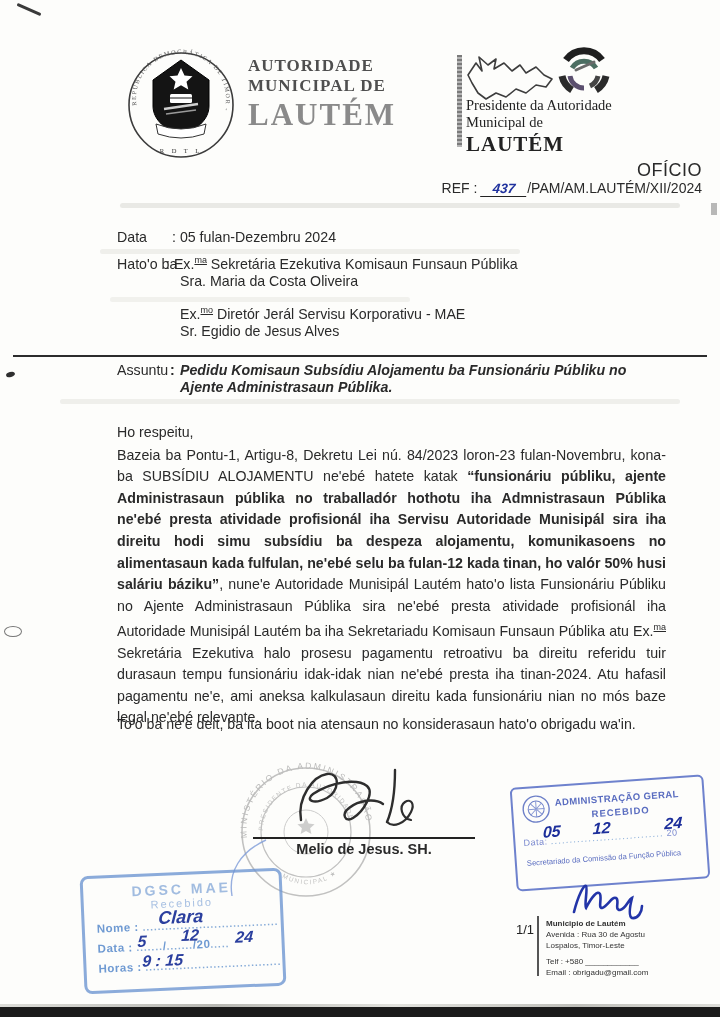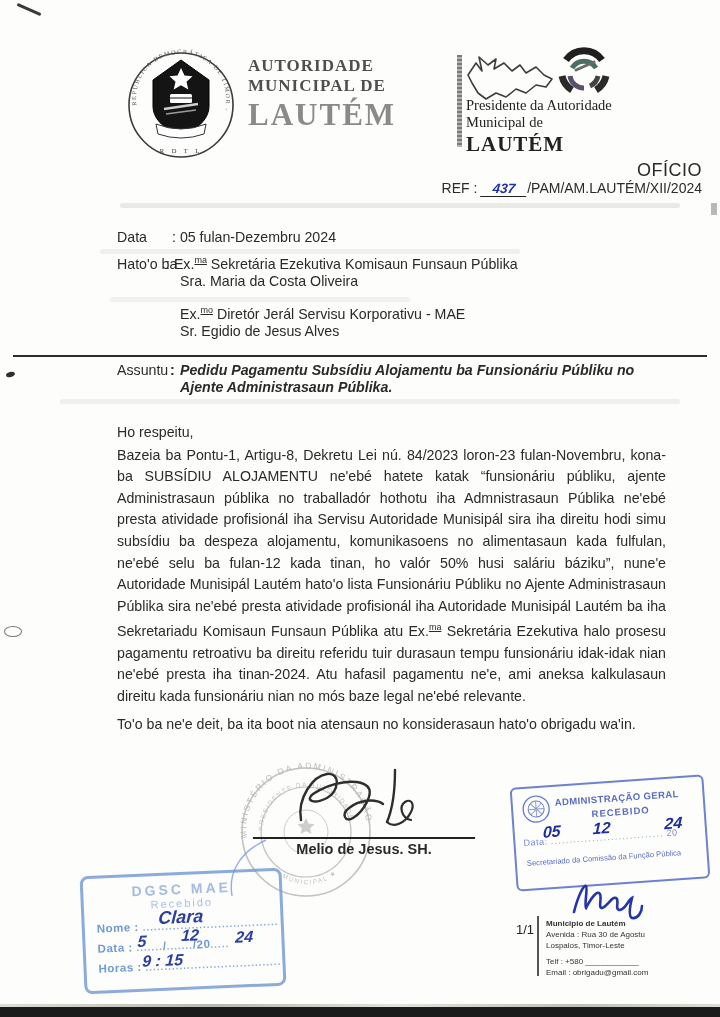--- a/index.html
+++ b/index.html
@@ -26,21 +26,21 @@
     font-style:italic;font-weight:bold;color:#232a52;font-size:13.5px;transform:skewX(-8deg);}
   
   .meta-label{left:117px;font-size:14.2px;}
   .meta-text{font-size:14.2px;}
   .sup{font-size:9px;vertical-align:super;text-decoration:underline;line-height:0;}
   .rule{left:13px;top:355px;width:694px;height:2px;background:#2c2c2c;}
   .assuntu-text{left:180px;top:362px;width:490px;font-size:14.2px;font-weight:bold;font-style:italic;line-height:1.22;}
   
   .body-block{left:117px;top:422px;width:549px;font-size:14.2px;line-height:21.6px;}
   .body-par{text-align:justify;margin-top:1px;}
-  .body-par .b{font-weight:normal;}
+  .body-par .b{font-weight:bold;}
   .body-par sup{font-size:9px;text-decoration:underline;}
   .closing{left:117px;top:716px;width:549px;font-size:14.2px;}
   
   .sig-line{left:253px;top:837px;width:222px;height:2px;background:#222;}
   .sig-name{left:233px;top:841px;width:262px;text-align:center;font-size:14.5px;font-weight:bold;}
   .sig-title{left:203px;top:856px;width:322px;text-align:center;font-size:14.5px;}
   
   .stamp-right{left:513px;top:781px;width:190px;height:100px;border:2px solid rgba(62,88,190,.75);
     border-radius:6px;transform:rotate(-4deg);color:#5a6dc0;}
   .stamp-right .t1{position:absolute;left:42px;top:10px;font-size:9.5px;font-weight:bold;letter-spacing:.4px;color:#5a6dc0;}
@@ -153,21 +153,21 @@
 
   <div class="abs meta-text" style="left:180px;top:306px">
     <span>Ex.</span><span class="sup">mo</span><span> Diretór Jerál Servisu Korporativu - MAE</span>
   </div>
   <div class="abs meta-text" style="left:180px;top:323px">Sr. Egidio de Jesus Alves</div>
 
   <div class="abs rule"></div>
 
   <div class="abs meta-label" style="top:362px">Assuntu</div>
   <div class="abs meta-text" style="left:170px;top:362px;font-weight:bold">:</div>
-  <div class="abs assuntu-text">Pedidu Pagamentu Subsídiu Alojamentu ba Funsionáriu Públiku no Ajente Administrasaun Públika.</div>
+  <div class="abs assuntu-text">Pedidu Komisaun Subsídiu Alojamentu ba Funsionáriu Públiku no Ajente Administrasaun Públika.</div>
 
   <div class="abs body-block">
     <div>Ho respeitu,</div>
     <div class="body-par"><span>Bazeia ba Pontu-1, Artigu-8, Dekretu Lei nú. 84/2023 loron-23 fulan-Novembru, kona-ba SUBSÍDIU ALOJAMENTU ne'ebé hatete katak </span><span class="b">“funsionáriu públiku, ajente Administrasaun públika no traballadór hothotu iha Admnistrasaun Públika ne'ebé presta atividade profisionál iha Servisu Autoridade Munisipál sira iha direitu hodi simu subsídiu ba despeza alojamentu, komunikasoens no alimentasaun kada fulfulan, ne'ebé selu ba fulan-12 kada tinan,  ho valór 50% husi saláriu báziku”</span><span>, nune'e Autoridade Munisipál Lautém hato'o lista Funsionáriu Públiku no Ajente Administrasaun Públika sira ne'ebé presta atividade profisionál iha Autoridade Munisipál Lautém ba iha Sekretariadu Komisaun Funsaun Públika atu Ex.</span><sup>ma</sup><span> Sekretária Ezekutiva halo prosesu pagamentu retroativu ba direitu referidu tuir durasaun tempu funsionáriu idak-idak nian ne'ebé presta iha tinan-2024. Atu hafasil pagamentu ne'e, ami aneksa kalkulasaun direitu kada funsionáriu nian no mós baze legal ne'ebé relevante.</span></div>
   </div>
   <div class="abs closing">To'o ba ne'e deit, ba ita boot nia atensaun no konsiderasaun hato'o obrigadu wa'in.</div>
 
   <svg class="abs" style="left:234px;top:760px;opacity:.6" width="145" height="140" viewBox="0 0 145 140">
     <defs>
       <path id="stampArcT" d="M 14,82 A 60,60 0 1 1 131,82"></path>

